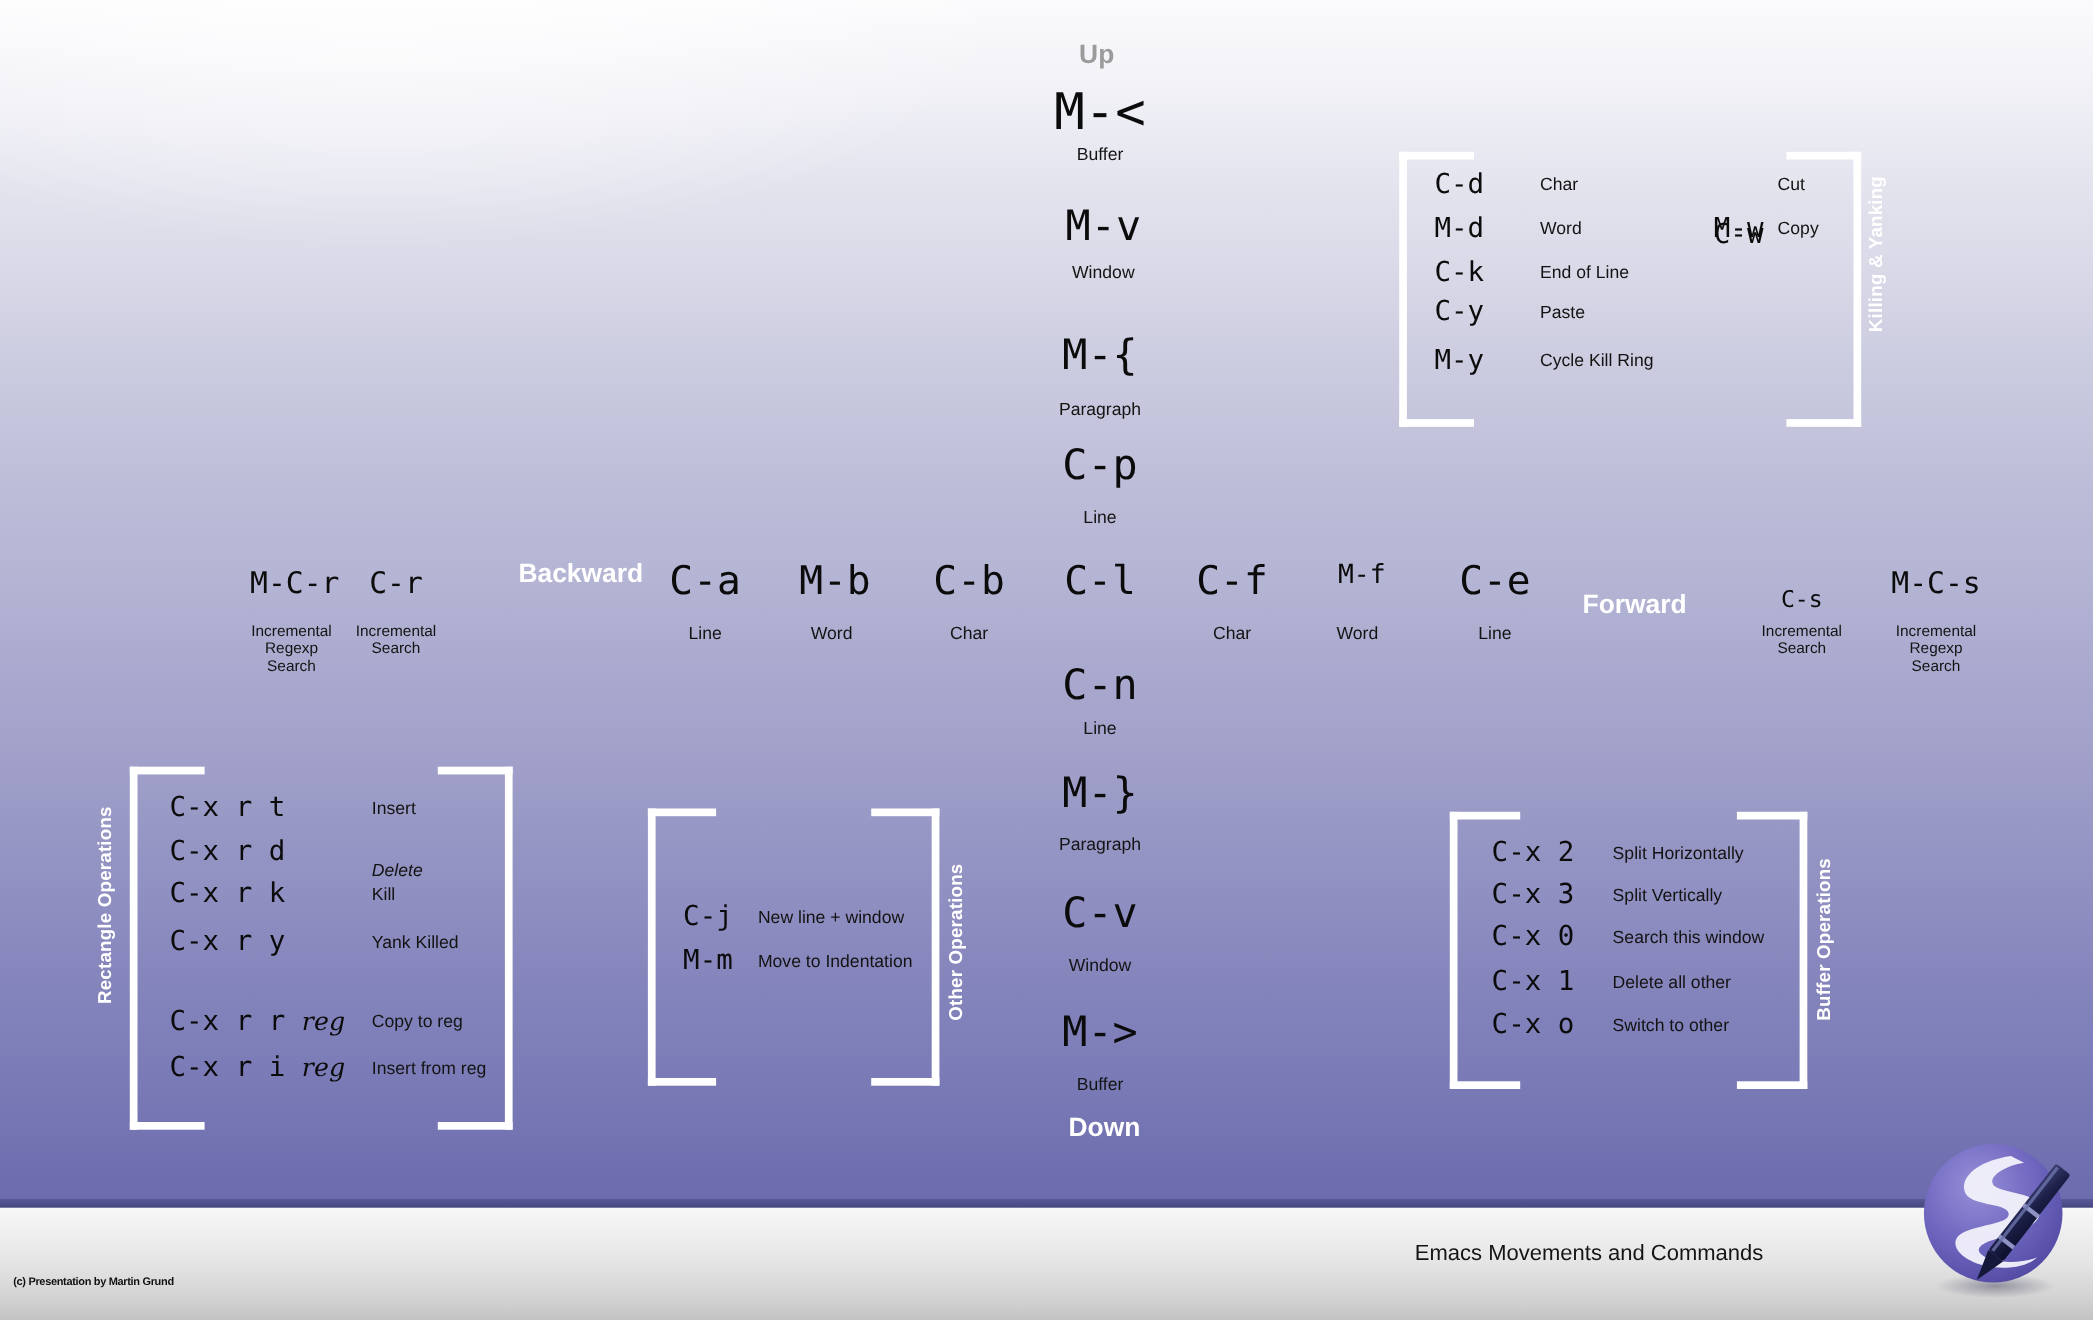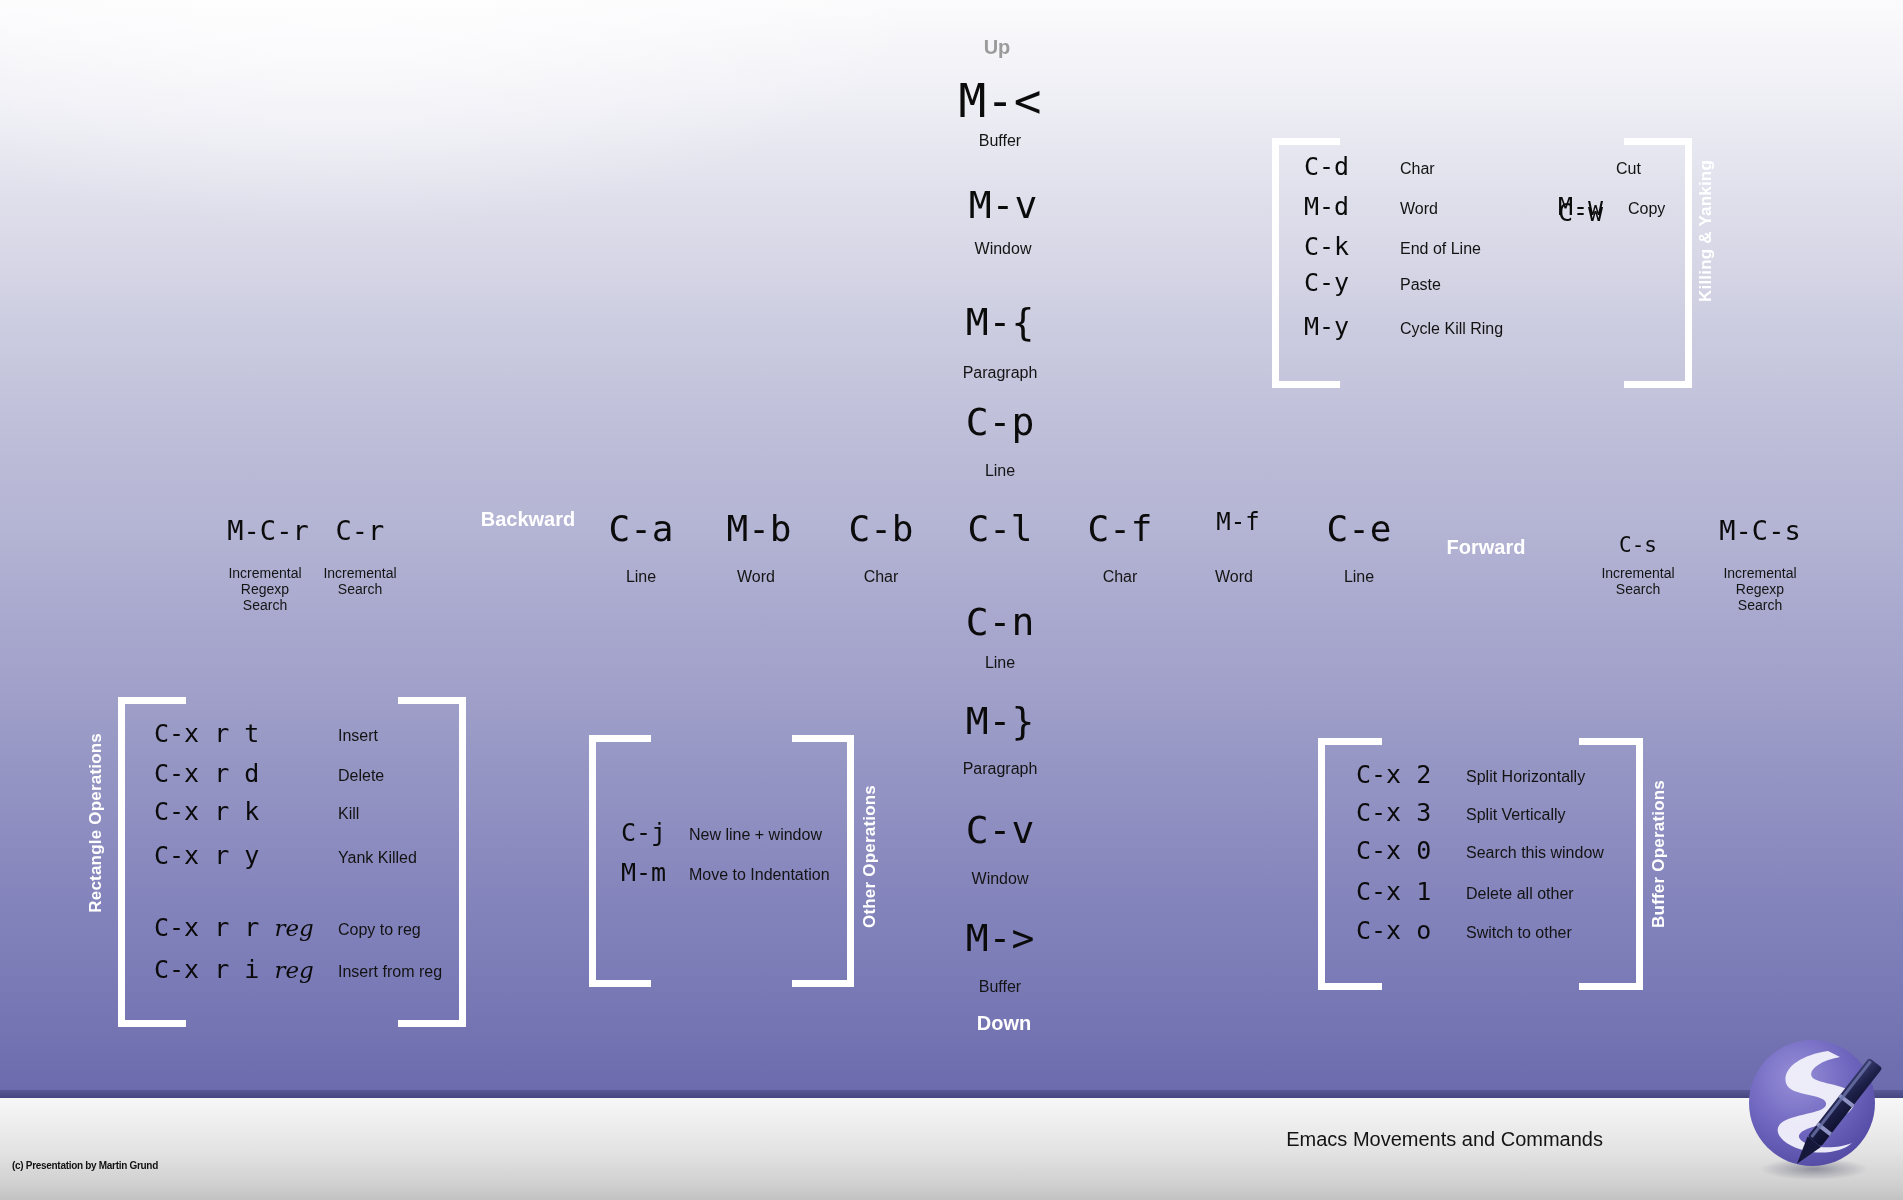--- a/index.html
+++ b/index.html
@@ -61,21 +61,21 @@
     color:#0b0b0b;
     white-space:nowrap;
   }
   .sub{
     position:absolute;
     font-size:16px;color:#141414;white-space:nowrap;
     text-align:center;
   }
   .dirlabel{
     position:absolute;
-    font-size:20px;font-weight:bold;color:#ffffff;white-space:nowrap;
+    font-size:24px;font-weight:bold;color:#ffffff;white-space:nowrap;
   }
   .dirlabel.up{color:#9b9b9b;}
 
   
   .ctr{transform:translateX(-50%);text-align:center;}
 
   
   .group{position:absolute;}
   .br{position:absolute;background:#ffffff;}
   .br-l-v{width:7px;}
@@ -194,38 +194,38 @@
     <div class="row-key" style="left:32px;top:94px;">C-k</div>
     <div class="row-desc" style="left:128px;top:102px;">End of Line</div>
     <div class="row-key" style="left:32px;top:130px;">C-y</div>
     <div class="row-desc" style="left:128px;top:138px;">Paste</div>
     <div class="row-key" style="left:32px;top:174px;">M-y</div>
     <div class="row-desc" style="left:128px;top:182px;">Cycle Kill Ring</div>
 
     <div class="row-key" style="left:286px;top:14px;margin-top:46px;">C-w</div>
     <div class="row-desc" style="left:344px;top:22px;">Cut</div>
     <div class="row-key" style="left:286px;top:54px;">M-w</div>
-    <div class="row-desc" style="left:344px;top:62px;margin-left:12px;">Copy</div>
+    <div class="row-desc" style="left:344px;top:62px;">Copy</div>
   </div>
 
   <div class="group" style="left:118px;top:697px;width:348px;height:330px;">
     <div class="br br-l-v" style="left:0;top:0;height:330px;"></div>
     <div class="br br-h" style="left:0;top:0;width:68px;"></div>
     <div class="br br-h" style="left:0;top:323px;width:68px;"></div>
     <div class="br br-r-v" style="right:0;top:0;height:330px;"></div>
     <div class="br br-h" style="right:0;top:0;width:68px;"></div>
     <div class="br br-h" style="right:0;top:323px;width:68px;"></div>
 
     <div class="vlabel" style="left:-32px;top:36px;">Rectangle Operations</div>
 
     <div class="row-key" style="left:36px;top:22px;">C-x r t</div>
     <div class="row-desc" style="left:220px;top:30px;">Insert</div>
 
     <div class="row-key" style="left:36px;top:62px;">C-x r d</div>
-    <div class="row-desc" style="left:220px;top:70px;">Delete</div>
+    <div class="row-desc" style="left:220px;top:86px;font-style:italic;">Delete</div>
 
     <div class="row-key" style="left:36px;top:100px;">C-x r k</div>
     <div class="row-desc" style="left:220px;top:108px;">Kill</div>
 
     <div class="row-key" style="left:36px;top:144px;">C-x r y</div>
     <div class="row-desc" style="left:220px;top:152px;">Yank Killed</div>
 
     <div class="row-key" style="left:36px;top:216px;"><span>C-x r r</span> <em>reg</em></div>
     <div class="row-desc" style="left:220px;top:224px;">Copy to reg</div>
 

